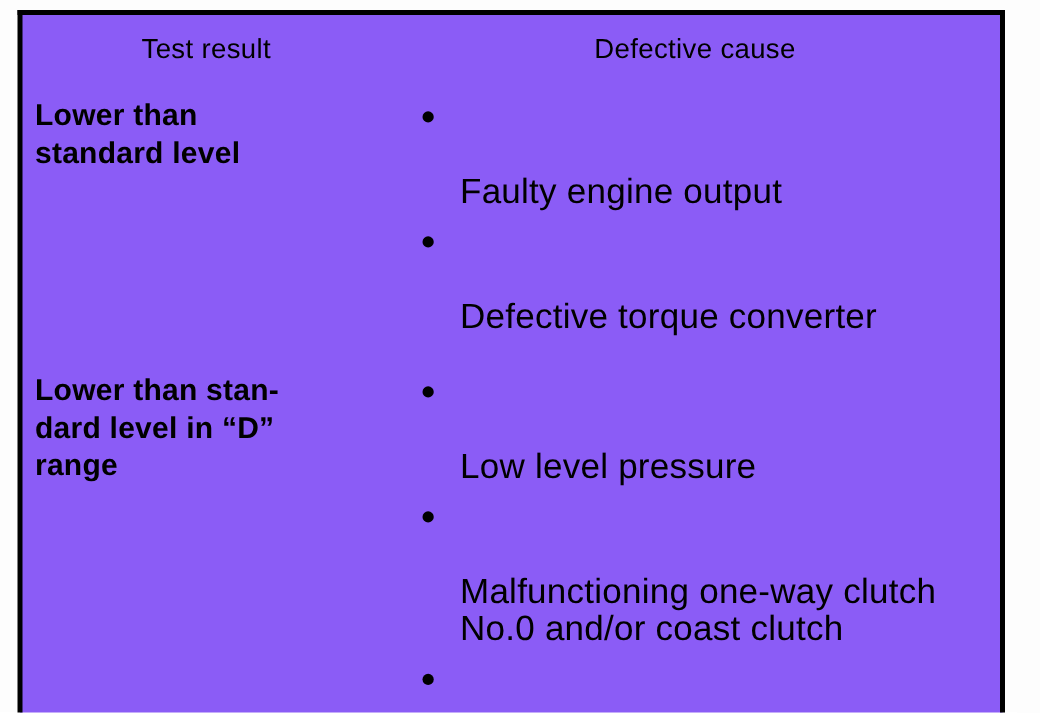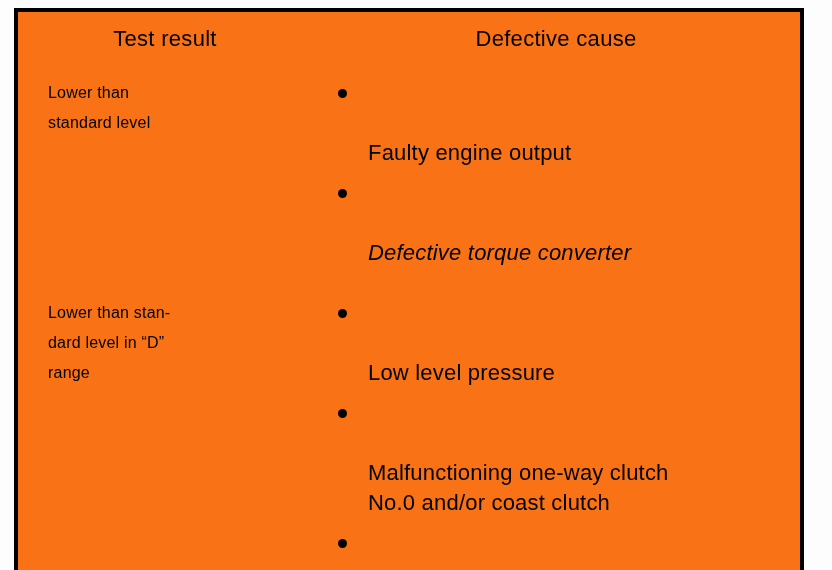--- a/index.html
+++ b/index.html
@@ -36,21 +36,21 @@
   }
 
   #diag-table col.c-result { width: 296px; }
   #diag-table col.c-cause  { width: 490px; }
 
   #diag-table th,
   #diag-table td {
     border: 0;
     padding: 0;
     vertical-align: top;
-    background: #f97316;
+    background: #8b5cf6;
   }
 
   
   .col-result {
     border-right: 3px solid #000000;
   }
   tr.head-row th {
     border-bottom: 4px solid #000000;
   }
   tr.body-row + tr.body-row td {
@@ -64,45 +64,45 @@
     font-size: 22px;
     line-height: 26px;
     letter-spacing: 0.3px;
     padding: 14px 0 12px 0;
     font-weight: 400;
   }
 
   
   .result-text {
     display: block;
-    font-size: 16px;
+    font-size: 24px;
     line-height: 30px;
     letter-spacing: 0.2px;
-    padding: 14px 10px 16px 30px;
+    padding: 14px 10px 16px 10px;
     white-space: pre-line;
+    font-weight: bold;
   }
 
   
   ul.cause-list {
     list-style: none;
     margin: 0;
     padding: 14px 8px 16px 26px;
   }
   ul.cause-list li {
     position: relative;
-    font-size: 22px;
+    font-size: 28px;
     line-height: 30px;
     letter-spacing: 0.2px;
     padding-left: 30px;
     margin-bottom: 10px;
     white-space: pre-line;
   }
   ul.cause-list li:last-child {
     margin-bottom: 0;
-    font-style: italic;
   }
   ul.cause-list li .bullet {
     position: absolute;
     left: 0;
     top: 11px;
     width: 9px;
     height: 9px;
     background: #000000;
     border-radius: 50%;
   }

